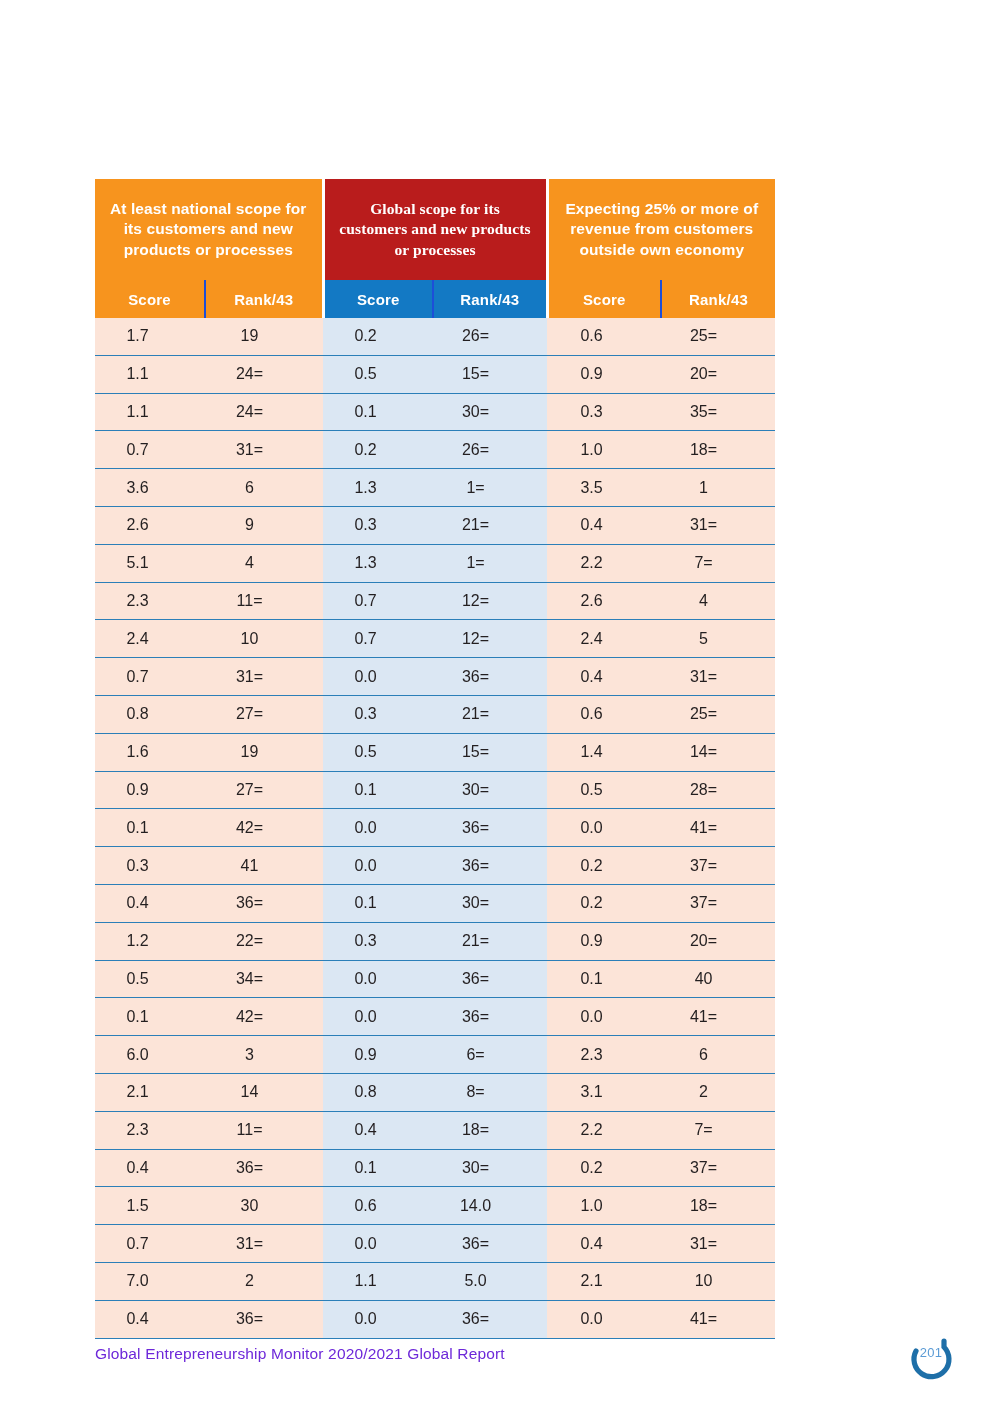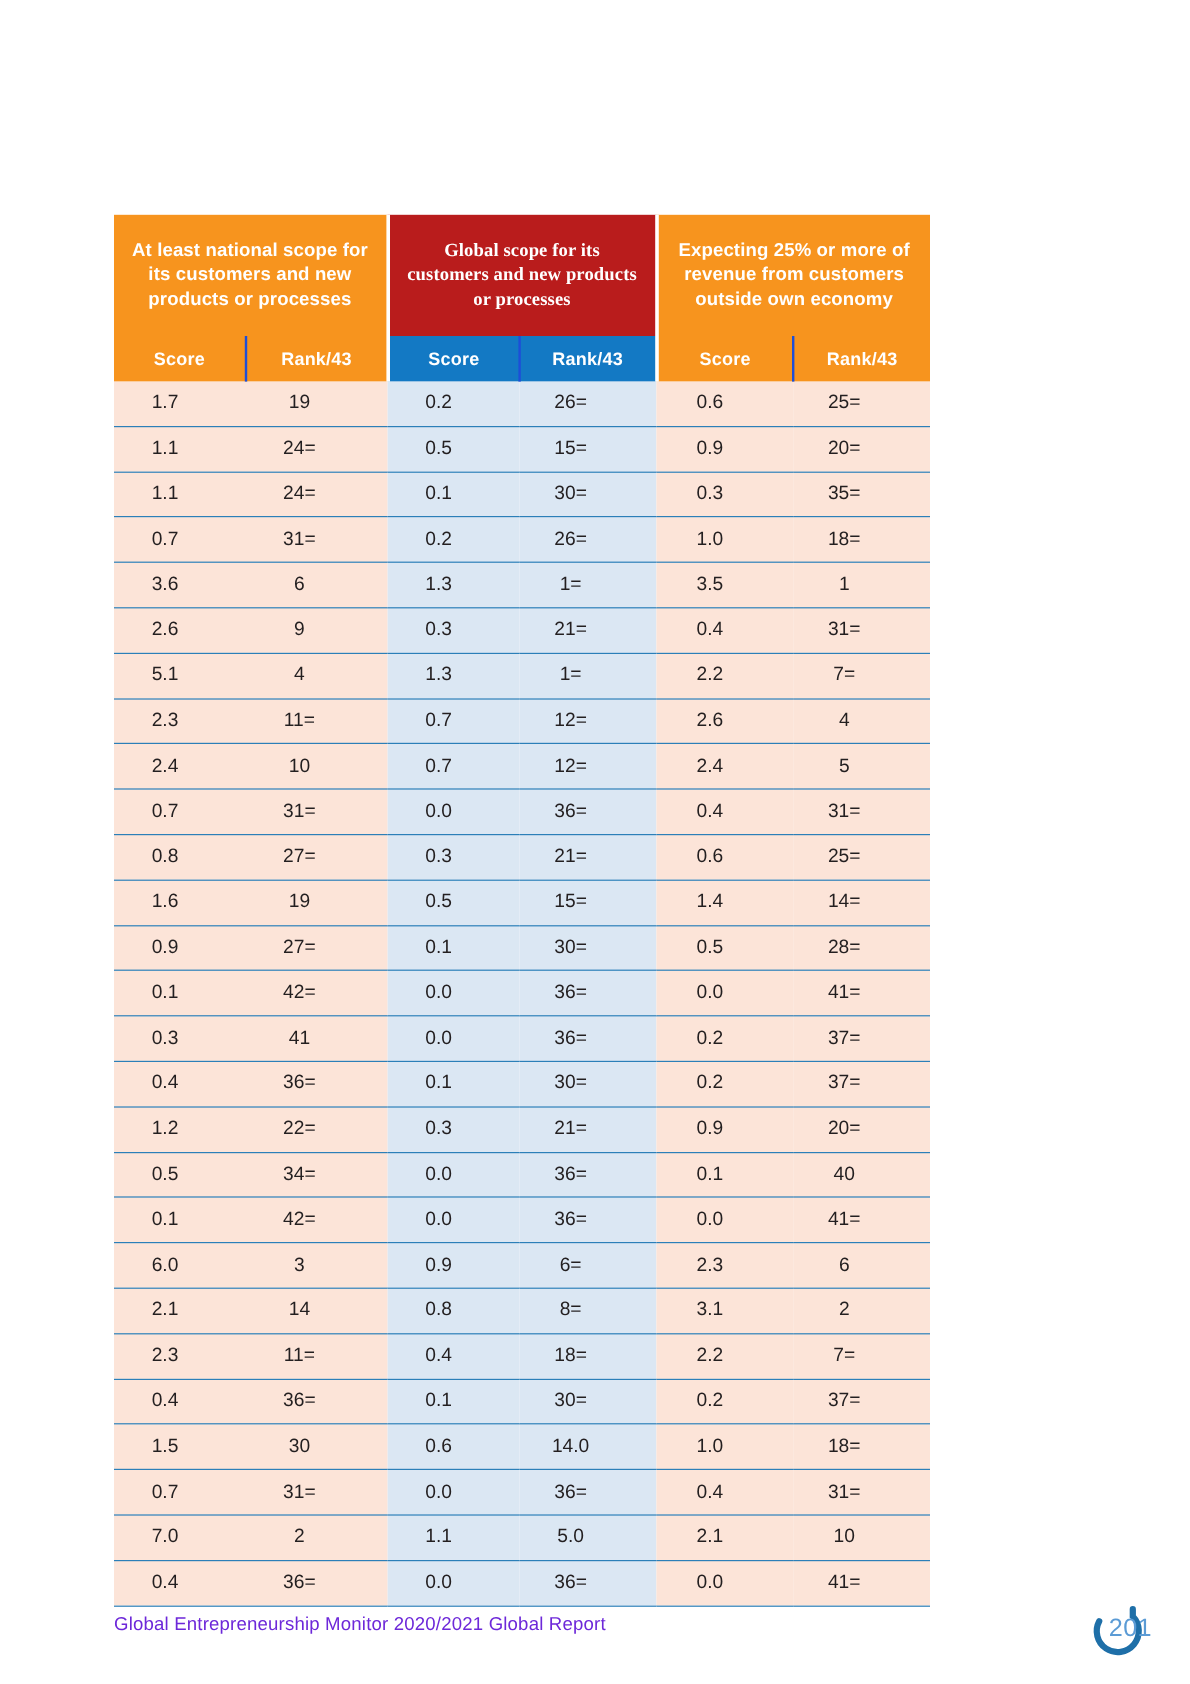--- a/index.html
+++ b/index.html
@@ -95,25 +95,25 @@
   }
   .pagemark {
     position: absolute;
     left: 903px;
     top: 1333px;
     width: 54px;
     height: 54px;
   }
   .pagemark .num {
     position: absolute;
-    left: 15px;
+    left: 4px;
     top: 12px;
     width: 48px;
     text-align: center;
-    font-size: 21px;
+    font-size: 13px;
     color: #5B9BD5;
     letter-spacing: 0.3px;
     z-index: 2;
   }
 </style>
 </head>
 <body>
 
 <div class="table-wrap">
   <table class="gem-table">

